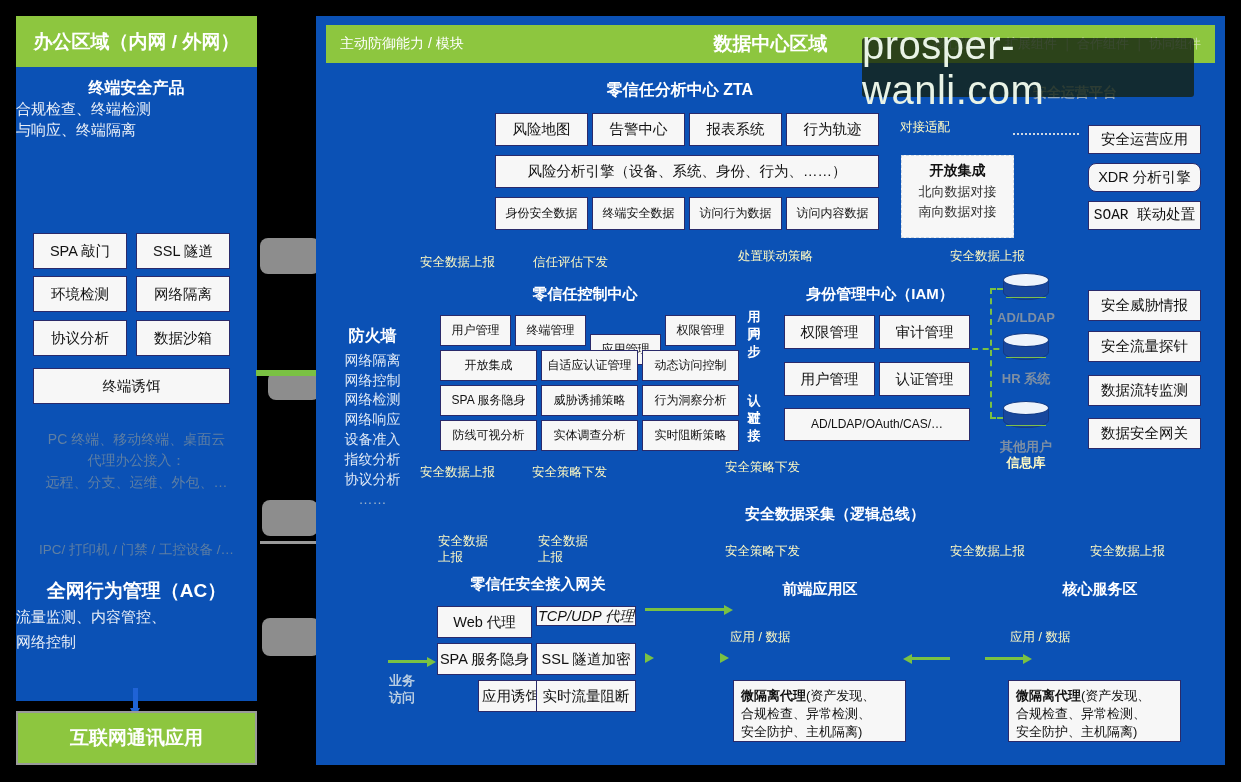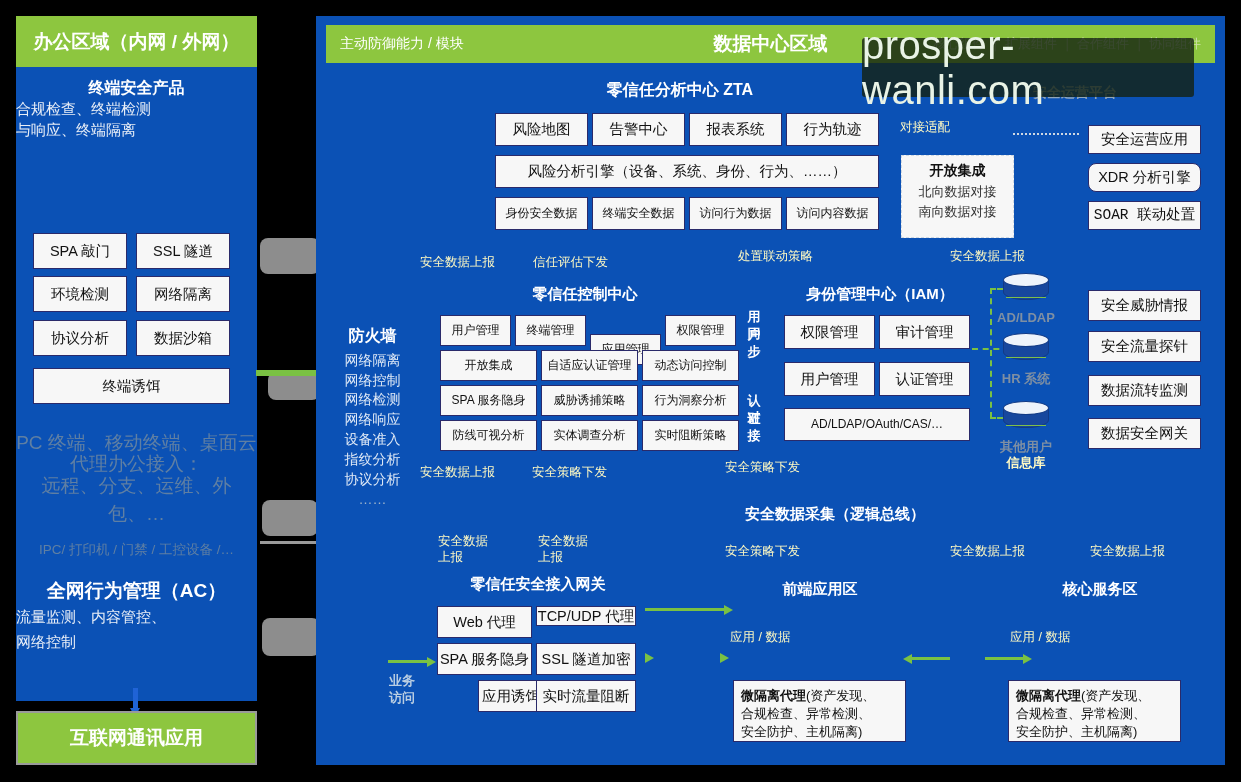--- a/index.html
+++ b/index.html
@@ -25,21 +25,21 @@
 
   
   .lbl{position:absolute;color:#fff;box-sizing:border-box;}
   .ttl{font-weight:bold;font-size:15px;color:#fff;text-align:center;}
   .flow{font-weight:normal;font-size:12.5px;color:#fef9c3;text-align:left;
         line-height:1.25;}
 
   
   .lp-h{font-weight:bold;font-size:16px;color:#fff;text-align:center;}
   .lp-s{font-size:15px;color:#e8eef7;text-align:left;line-height:1.35;}
-  .lp-d{font-size:19px;color:#5f7fa3;text-align:center;line-height:1.45;}
+  .lp-d{font-size:14px;color:#5f7fa3;text-align:center;line-height:1.45;}
 
   
   .fw{position:absolute;text-align:center;color:#dfe9f6;font-size:14px;
       line-height:1.42;}
   .fw .hd{font-weight:bold;font-size:16px;color:#fff;margin-bottom:3px;}
 
   
   .wm{position:absolute;background:rgba(20,34,18,.80);color:#e9f3e6;
       display:flex;align-items:center;justify-content:center;
       font-size:40px;letter-spacing:.5px;border-radius:3px;}
@@ -246,21 +246,21 @@
   <div class="lbl flow" style="left:538px;top:534px;width:92px;">安全数据</div>
   <div class="lbl flow" style="left:538px;top:550px;width:92px;">上报</div>
 
   <div class="lbl flow" style="left:725px;top:544px;width:110px;">安全策略下发</div>
   <div class="lbl flow" style="left:950px;top:544px;width:110px;">安全数据上报</div>
   <div class="lbl flow" style="left:1090px;top:544px;width:110px;">安全数据上报</div>
 
   <div class="lbl ttl" style="left:428px;top:575px;width:220px;">零信任安全接入网关</div>
 
   <div class="chip" style="position:absolute;left:437px;top:606px;width:95px;height:32px;">Web 代理</div>
-  <div class="chip" style="position:absolute;left:536px;top:606px;width:100px;height:20px;">TCP/UDP 代理</div>
+  <div class="chip" style="position:absolute;left:536px;top:606px;width:100px;height:20px;font-style:italic;">TCP/UDP 代理</div>
   <div class="chip" style="position:absolute;left:437px;top:643px;width:95px;height:32px;">SPA 服务隐身</div>
   <div class="chip" style="position:absolute;left:536px;top:643px;width:100px;height:32px;">SSL 隧道加密</div>
   <div class="chip" style="position:absolute;left:437px;top:680px;width:95px;height:32px;margin-left:41px;">应用诱饵引流</div>
   <div class="chip" style="position:absolute;left:536px;top:680px;width:100px;height:32px;">实时流量阻断</div>
 
   <div class="ln" style="left:388px;top:660px;width:42px;height:3px;"></div>
   <div class="arw r" style="left:427px;top:657px;"></div>
   <div class="lbl" style="left:378px;top:672px;width:48px;text-align:center;font-weight:bold;font-size:13px;color:#b9cde2;">业务</div>
   <div class="lbl" style="left:378px;top:689px;width:48px;text-align:center;font-weight:bold;font-size:13px;color:#b9cde2;">访问</div>
 

